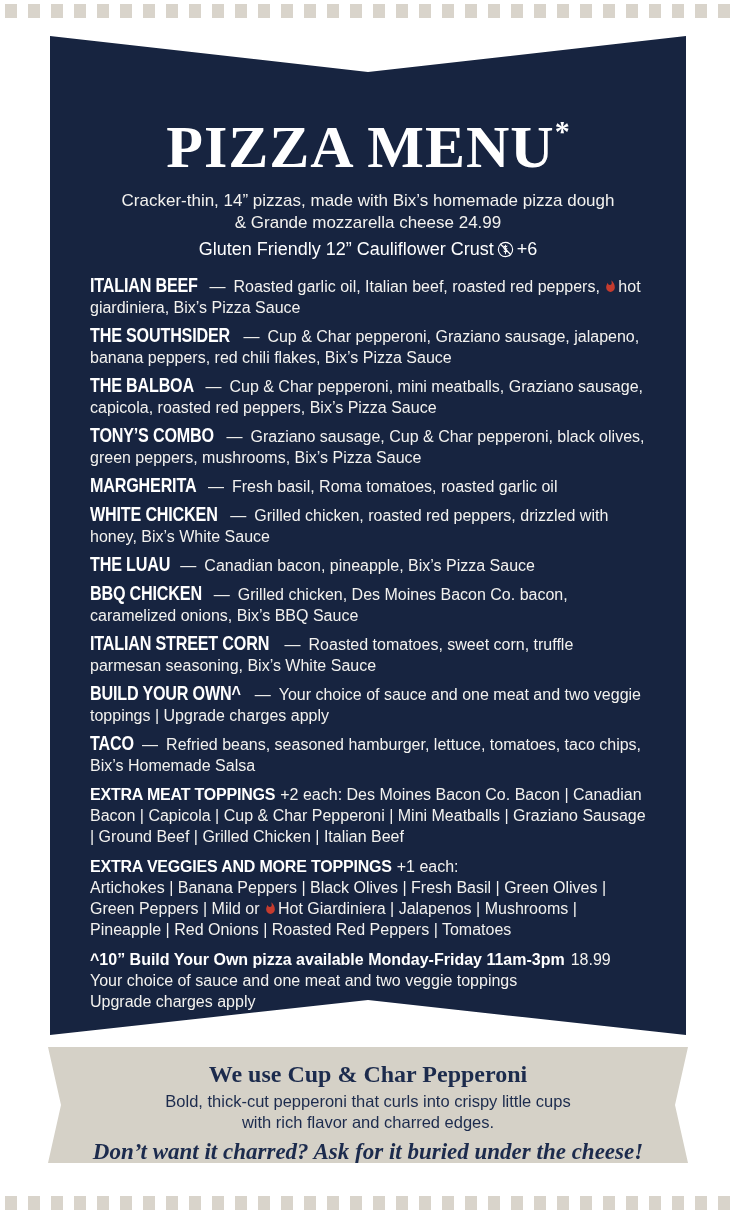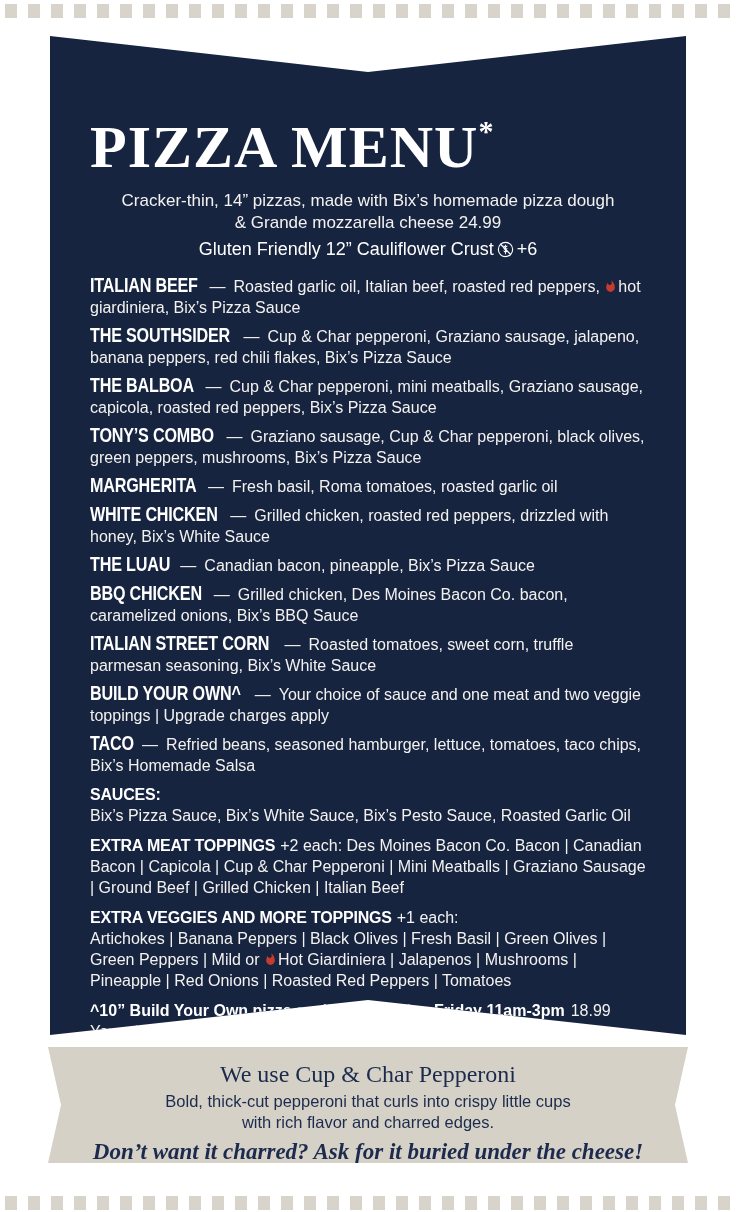--- a/index.html
+++ b/index.html
@@ -16,21 +16,21 @@
   .dots{height:14px;margin-left:5px;margin-right:5px;
     background:repeating-linear-gradient(to right,var(--dot) 0 12px,transparent 12px 23px)}
   .dots-top{margin-top:4px}
   .dots-bottom{margin-top:33px}
 
   .panel{position:relative;width:636px;height:999px;margin:18px auto 0;
     background:var(--navy);color:#fff;
     clip-path:polygon(0 0,50% 36px,100% 0,100% 100%,50% calc(100% - 35px),0 100%);
     padding:46px 40px 0 40px}
 
-  .title{margin:34px 0 0;font-family:"Liberation Serif","DejaVu Serif",serif;
+  .title{margin:34px 0 0;text-align:center;font-family:"Liberation Serif","DejaVu Serif",serif;
     font-weight:700;font-size:60px;line-height:1.02;letter-spacing:1px;white-space:nowrap}
   .title .star{font-size:30px;vertical-align:26px;letter-spacing:0}
 
   .subtitle{margin:12px 0 0;text-align:center;font-size:17px;line-height:22px;color:var(--ink)}
   .gluten-line{margin:5px 0 0;text-align:center;font-size:18px;font-weight:400;color:#fff}
   .gluten-line .gf-icon{display:inline-block;vertical-align:-3px;margin:0 3px}
 
   .items{margin-top:13px}
   .item{margin:0 0 8px;font-size:16px;line-height:21px;color:var(--ink)}
   .item-name{display:inline-block;font-weight:700;font-size:17px;color:#fff;
@@ -43,21 +43,21 @@
   .byo-bold{font-weight:700;color:#fff}
   .byo-price{margin-left:6px}
 
   .flame{display:inline-block;width:13px;height:15px;vertical-align:-2px;margin-right:1px}
   .flame svg{display:block;width:100%;height:100%}
 
   .ribbon{width:640px;height:116px;margin:12px auto 0;background:var(--tan);
     color:var(--banner-ink);text-align:center;padding-top:13px;
     clip-path:polygon(0 0,100% 0,calc(100% - 13px) 50%,100% 100%,0 100%,13px 50%)}
   .ribbon-title{margin:0;font-family:"Liberation Serif","DejaVu Serif",serif;
-    font-weight:400;font-size:24px;line-height:28px}
+    font-weight:700;font-size:24px;line-height:28px}
   .ribbon-body{margin:3px 0 0;font-size:16.5px;line-height:21px}
   .ribbon-tagline{margin:6px 0 0;font-family:"Liberation Serif","DejaVu Serif",serif;
     font-weight:700;font-style:italic;font-size:23px;line-height:25px}
 </style>
 </head>
 <body>
 
 <div class="dots dots-top"></div>
 
 <div class="panel">
@@ -91,21 +91,20 @@
 
   <p class="item"><span class="item-name">BBQ CHICKEN</span><span class="item-dash">—</span><span class="item-desc">Grilled chicken, Des Moines Bacon Co. bacon, caramelized onions, Bix’s BBQ Sauce</span></p>
 
   <p class="item"><span class="item-name">ITALIAN STREET CORN</span><span class="item-dash">—</span><span class="item-desc">Roasted tomatoes, sweet corn, truffle parmesan seasoning, Bix’s White Sauce</span></p>
 
   <p class="item"><span class="item-name">BUILD YOUR OWN^</span><span class="item-dash">—</span><span class="item-desc">Your choice of sauce and one meat and two veggie toppings | Upgrade charges apply</span></p>
 
   <p class="item"><span class="item-name">TACO</span><span class="item-dash">—</span><span class="item-desc">Refried beans, seasoned hamburger, lettuce, tomatoes, taco chips, Bix’s Homemade Salsa</span></p>
 </div>
 
-  <p class="section"><span class="sec-head">SAUCES:</span><br><span>Bix’s Pizza Sauce, Bix’s White Sauce, Bix’s Pesto Sauce, Roasted Garlic Oil</span></p>
 
   <p class="section"><span class="sec-head">EXTRA MEAT TOPPINGS</span><span class="sec-note">+2 each:</span> <span>Des Moines Bacon Co. Bacon | Canadian Bacon | Capicola | Cup &amp; Char Pepperoni | Mini Meatballs | Graziano Sausage | Ground Beef | Grilled Chicken | Italian Beef</span></p>
 
   <p class="section"><span class="sec-head">EXTRA VEGGIES AND MORE TOPPINGS</span><span class="sec-note">+1 each:</span><br><span>Artichokes | Banana Peppers | Black Olives | Fresh Basil | Green Olives | Green Peppers | Mild or </span><span class="flame flame-slot"><svg viewBox="0 0 24 24">
           <path fill="#c53b2e" d="M13.5.67s.74 2.65.74 4.8c0 2.06-1.35 3.73-3.41 3.73-2.07 0-3.63-1.67-3.63-3.73l.03-.36C5.21 7.51 4 10.62 4 14c0 4.42 3.58 8 8 8s8-3.58 8-8C20 8.61 17.41 3.8 13.5.67z"></path>
         </svg></span><span>Hot Giardiniera | Jalapenos | Mushrooms | Pineapple | Red Onions | Roasted Red Peppers | Tomatoes</span></p>
 
   <p class="section"><span class="byo-bold">^10” Build Your Own pizza available Monday-Friday 11am-3pm</span><span class="byo-price">18.99</span><br><span>Your choice of sauce and one meat and two veggie toppings</span><br><span>Upgrade charges apply</span></p>
 </div>
 

